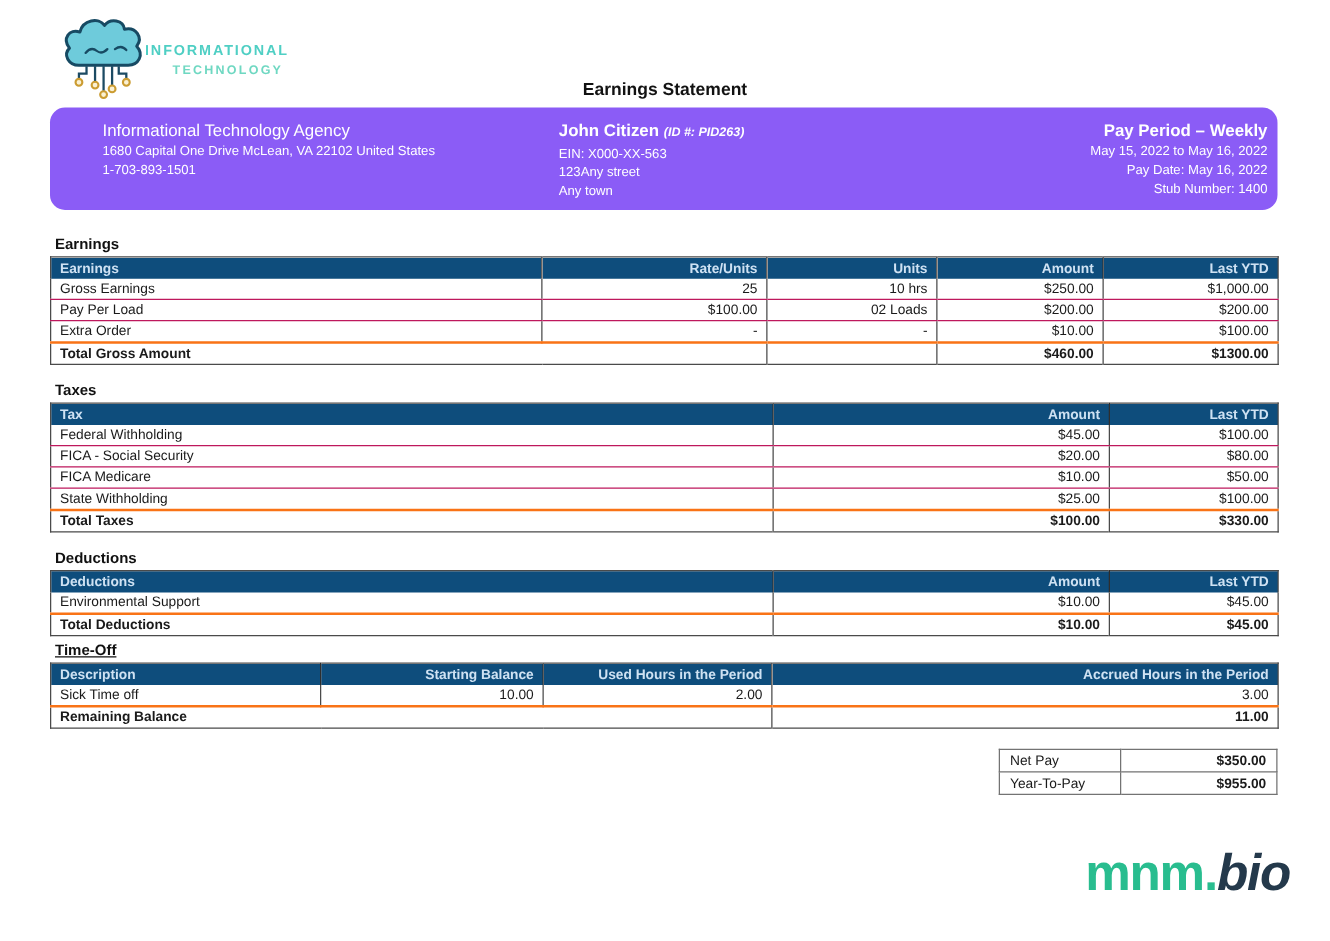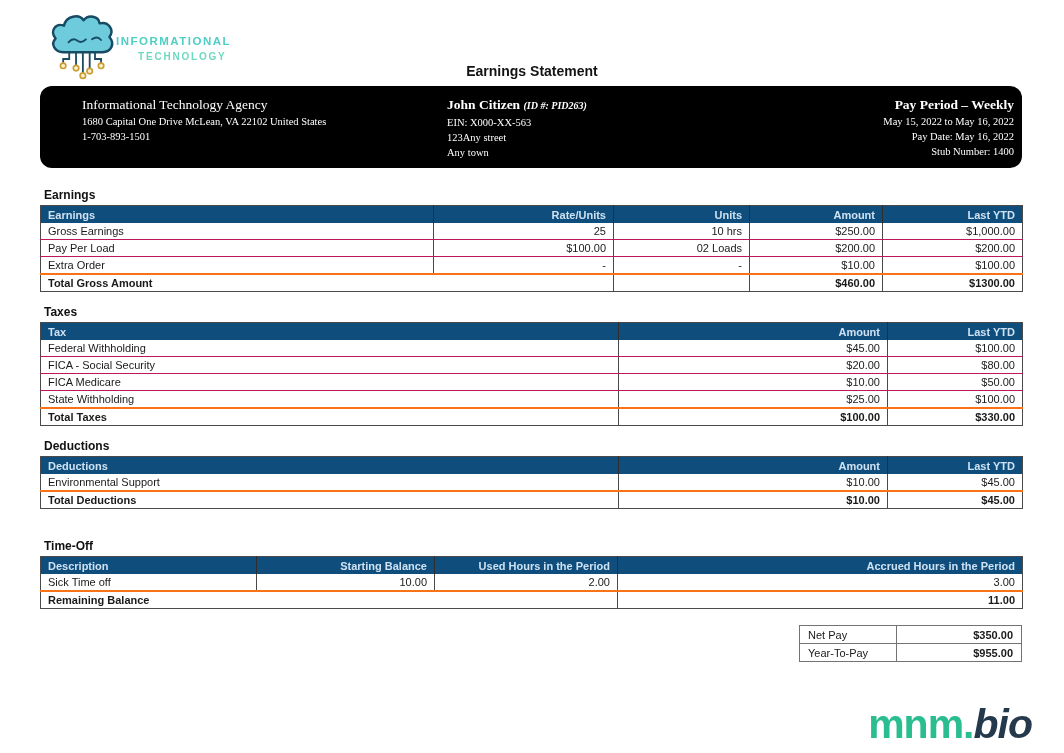--- a/index.html
+++ b/index.html
@@ -11,35 +11,35 @@
   .logo svg{display:block;}
   .logo-text{margin-top:26px;margin-left:-4px;line-height:15px;}
   .logo-line1{color:#4fcfc4;font-weight:bold;font-size:11.5px;letter-spacing:1.5px;}
   .logo-line2{color:#6fd8c2;font-weight:bold;font-size:10px;letter-spacing:1.8px;margin-left:22px;}
 
   
   .doc-title{position:absolute;top:63px;left:0;width:100%;text-align:center;
              font-size:14px;font-weight:bold;color:#121212;}
 
   
-  .bar{position:absolute;top:86px;left:40px;width:982px;height:82px;background:#000000;
-       border-radius:12px;color:#fff;display:flex;box-sizing:border-box;padding:10px 6px 8px 42px;font-family:Liberation Serif, serif;}
+  .bar{position:absolute;top:86px;left:40px;width:982px;height:82px;background:#8b5cf6;
+       border-radius:12px;color:#fff;display:flex;box-sizing:border-box;padding:10px 6px 8px 42px;}
   .bar .col-company{width:365px;}
   .bar .col-employee{flex:1;}
   .bar .col-period{width:235px;text-align:right;padding-right:2px;}
   .bar .big{font-size:13.5px;line-height:18px;}
   .bar .bold{font-weight:bold;}
   .bar .small{font-size:10.5px;line-height:15px;}
   .bar .idnote{font-size:10px;font-style:italic;font-weight:bold;}
 
   
   .content{position:absolute;top:188px;left:40px;width:982px;}
   .section-title{font-size:12px;font-weight:bold;color:#111;margin:0 0 3px 4px;}
   .gap1{margin-top:13px;}
-  .gap2{margin-top:30px;}
+  .gap2{margin-top:4px;text-decoration:underline;}
 
   table.tbl{width:100%;border-collapse:collapse;font-size:11px;table-layout:fixed;
             border:1px solid #4a4a4a;}
   .tbl th{background:#0e4d7c;color:#cfe2f3;font-weight:bold;text-align:right;
           padding:2px 7px;height:13px;border-left:1px solid #2e2e2e;overflow:hidden;white-space:nowrap;}
   .tbl th:first-child{text-align:left;border-left:none;}
   .tbl td{padding:2px 7px;height:12px;text-align:right;border-left:1px solid #4a4a4a;
           border-bottom:1px solid #be185d;overflow:hidden;white-space:nowrap;}
   .tbl td:first-child{text-align:left;border-left:none;}
   .tbl tr.total td{font-weight:bold;border-top:2px solid #f97316;border-bottom:none;}

